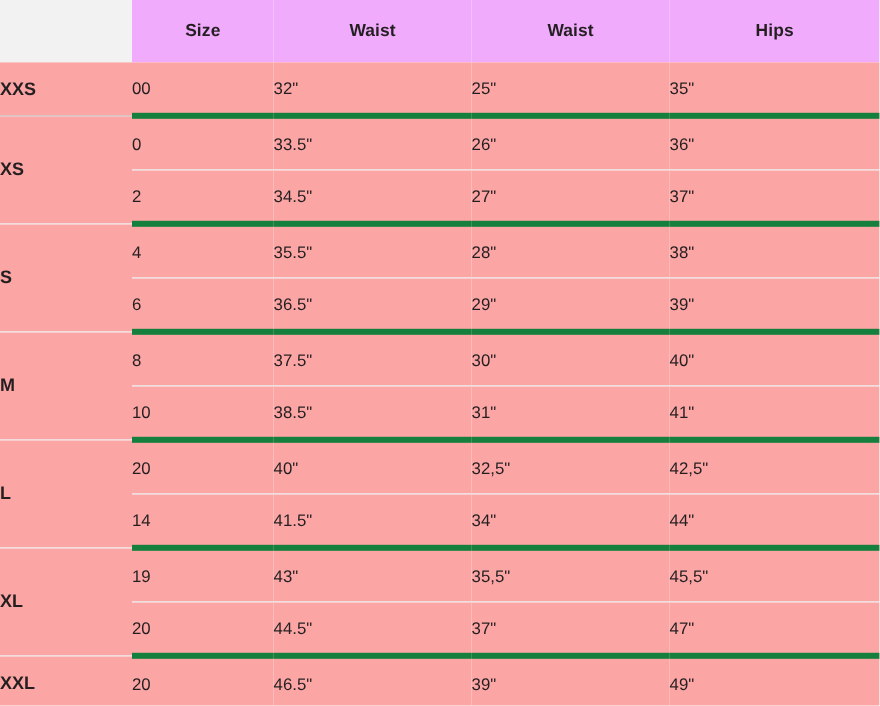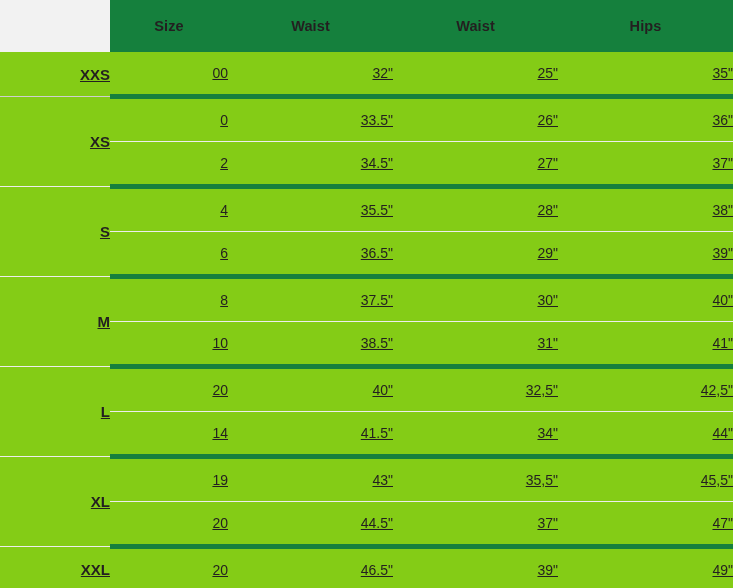--- a/index.html
+++ b/index.html
@@ -19,42 +19,41 @@
     border-collapse: collapse;
     table-layout: fixed;
   }
   .size-chart col.c-label { width: 110px; }
   .size-chart col.c-size  { width: 118px; }
   .size-chart col.c-bust  { width: 165px; }
   .size-chart col.c-waist { width: 165px; }
   .size-chart col.c-hips  { width: 175px; }
 
   .size-chart thead th {
-    background: #15803d;
+    background: #f0abfc;
     font-size: 14.5px;
     font-weight: bold;
     color: #231f20;
     height: 52px;
     padding: 0;
     text-align: center;
     vertical-align: middle;
     border: none;
     letter-spacing: 0.1px;
   }
   .size-chart thead th.blank { background: #f2f2f2; }
 
   .size-chart td {
     font-size: 14px;
-    text-align: right;
+    text-align: left;
     vertical-align: middle;
     height: 42px;
     padding: 0;
     border-bottom: 1px solid #e3e3e3;
-    background: #84cc16;
-    text-decoration: underline;
+    background: #fca5a5;
   }
   .size-chart td.label-cell {
     font-weight: bold;
     font-size: 15px;
     border-bottom: 1px solid #d9d9d9;
   }
   
   .size-chart tr.group-end td {
     border-bottom: 5px solid #15803d;
   }

